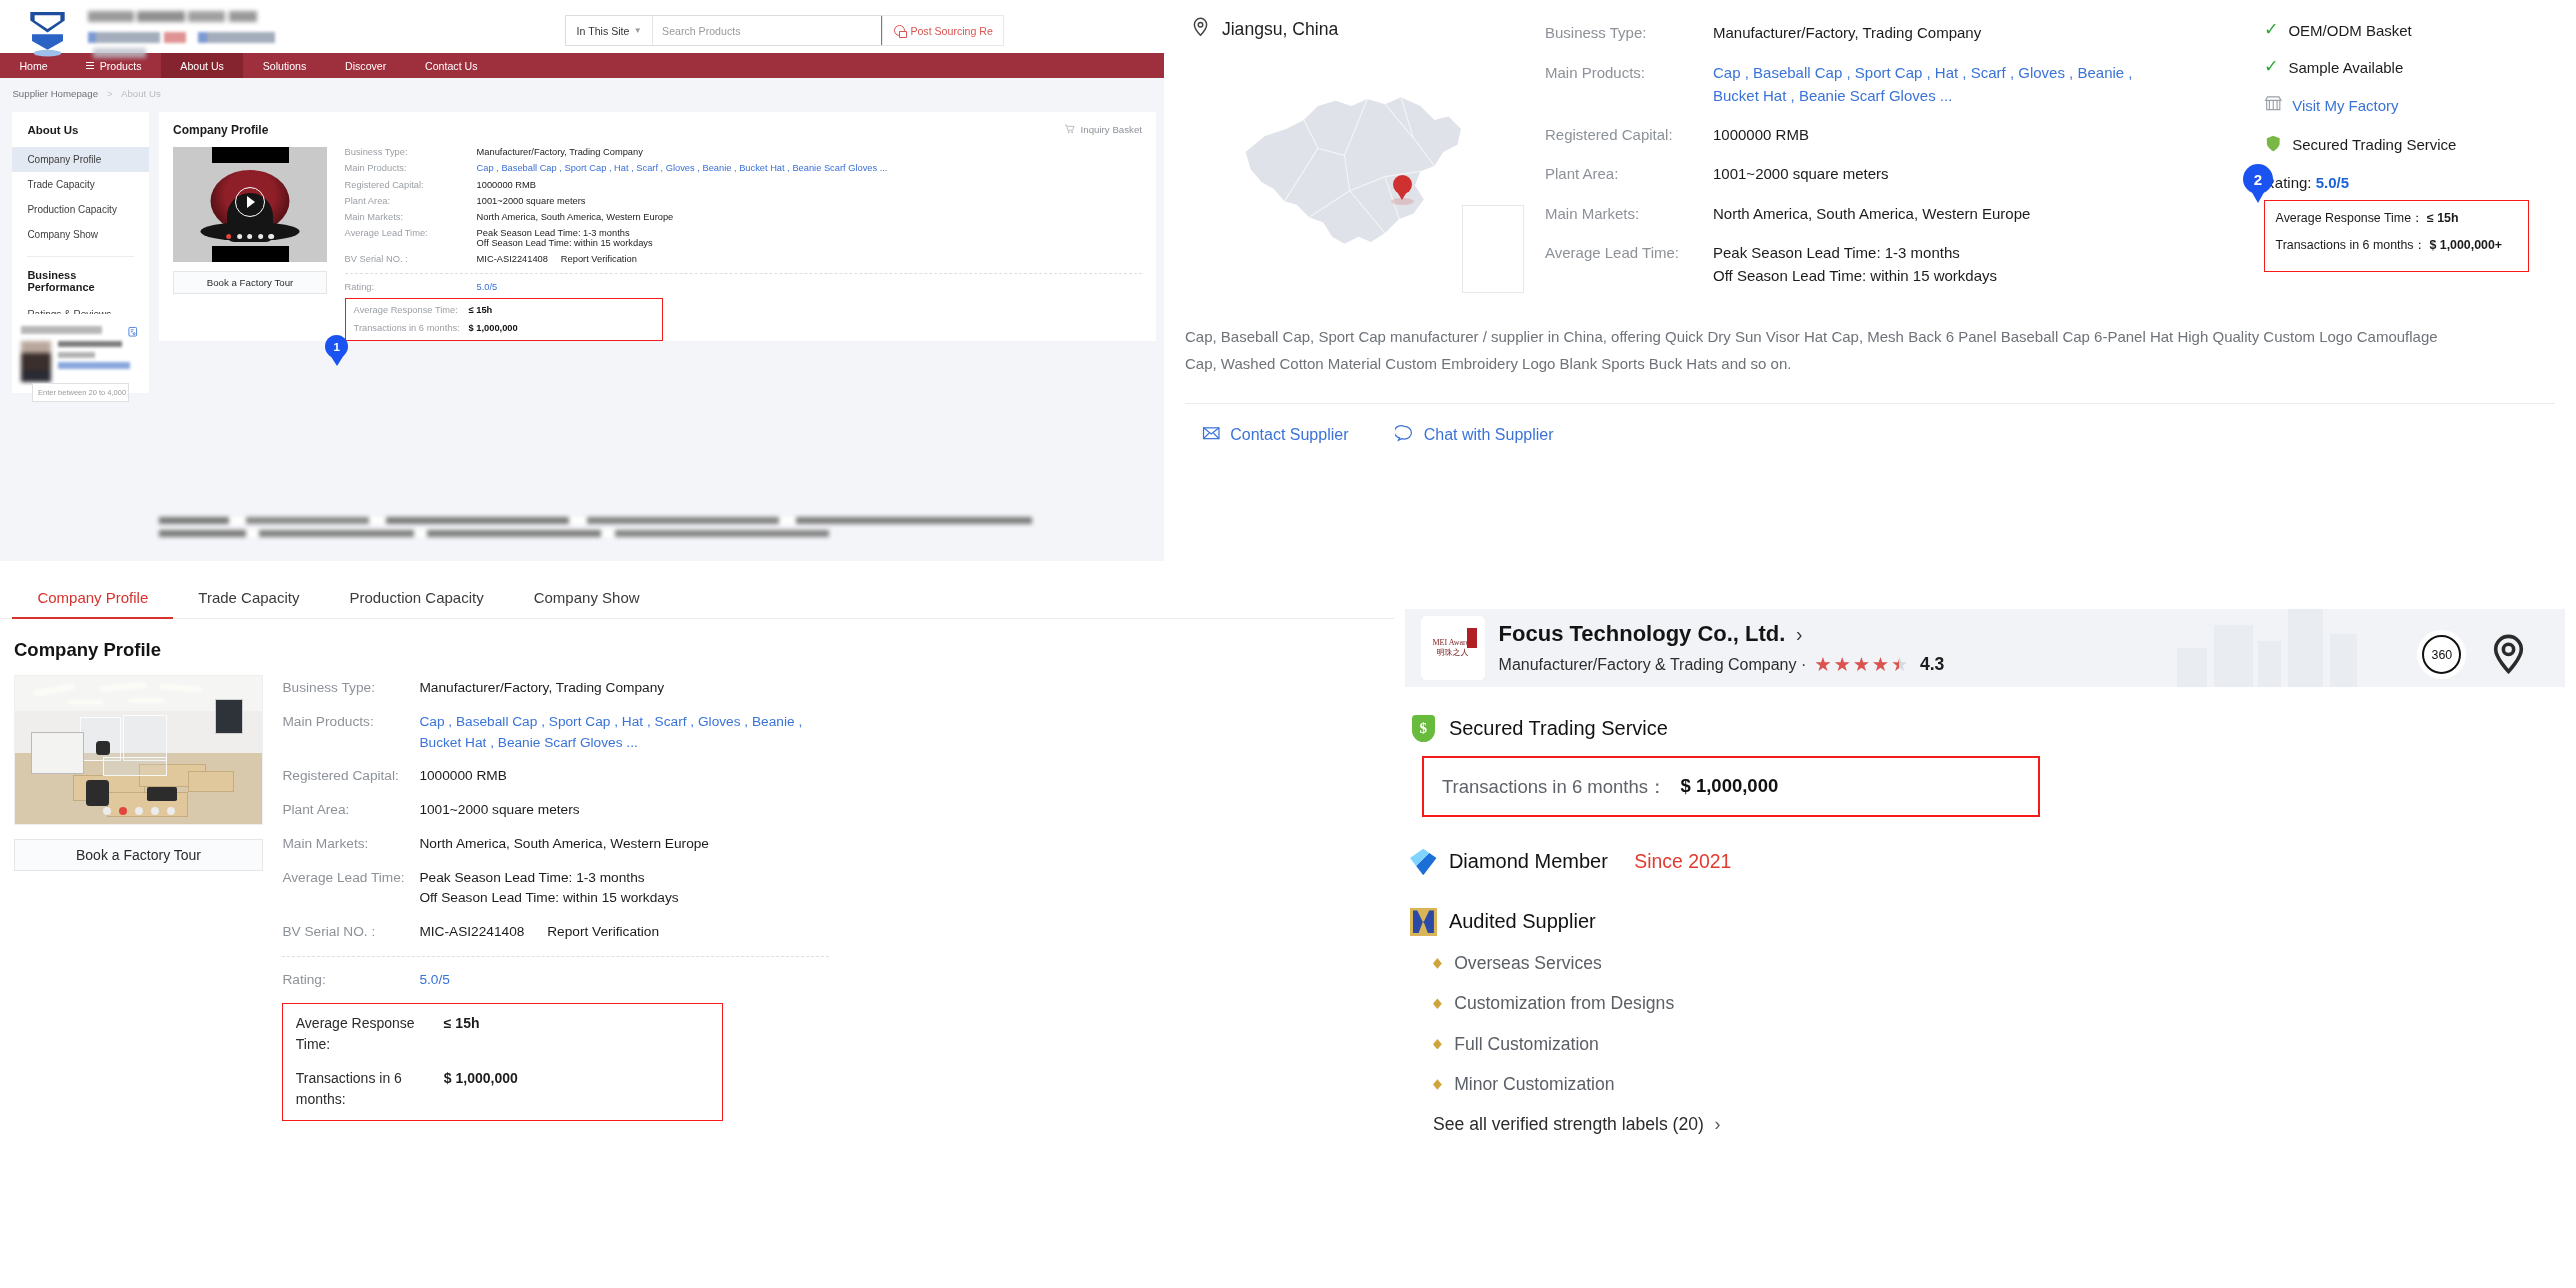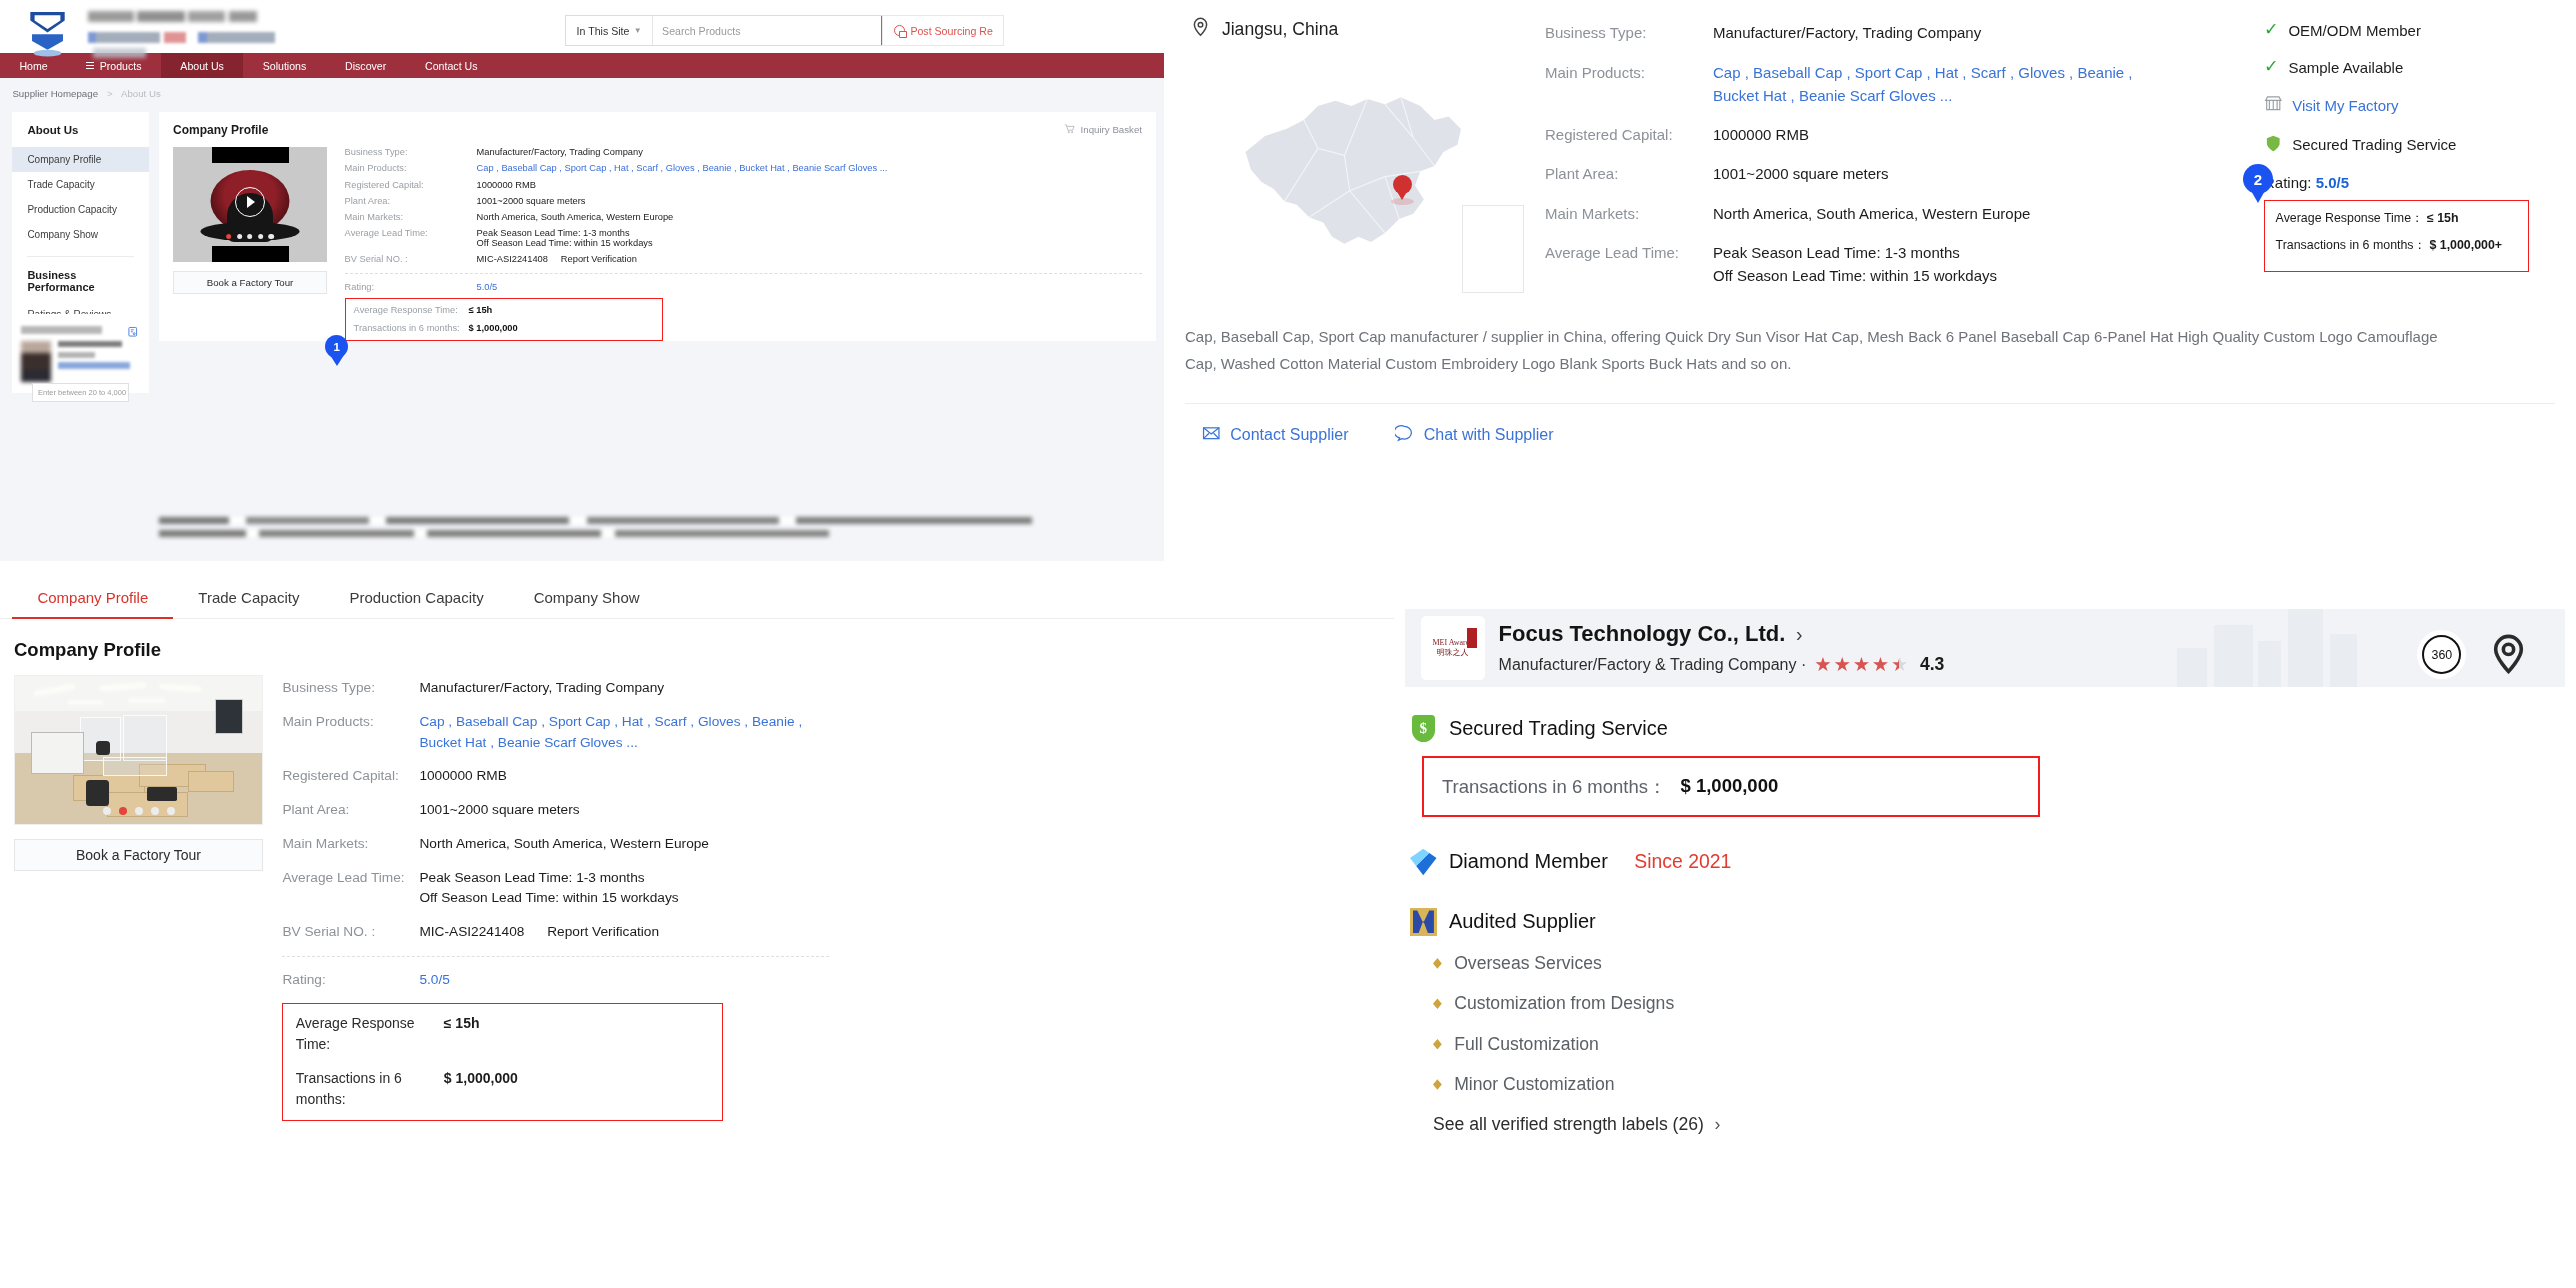--- a/index.html
+++ b/index.html
@@ -521,21 +521,21 @@
         <div class="v">
           <div>Peak Season Lead Time: 1-3 months</div>
           <div>Off Season Lead Time: within 15 workdays</div>
         </div>
       </div>
     </div>
 
     <div class="tr-badgecol">
       <div class="tr-badge">
         <span class="chk">✓</span>
-        <span class="t">OEM/ODM Member</span>
+        <span class="t">OEM/ODM Basket</span>
       </div>
       <div class="tr-badge">
         <span class="chk">✓</span>
         <span class="t">Sample Available</span>
       </div>
       <div class="tr-badge lnk">
         <span>
           <svg viewBox="0 0 24 22" fill="none" stroke="#9aa0a6" stroke-width="1.5">
             <path d="M2 7 L4.5 2.5 H19.5 L22 7 Z"></path>
               <path d="M3.5 7 V19 H20.5 V7"></path>
@@ -790,19 +790,19 @@
       </div>
       <div class="br-li">
         <span class="dia"></span>
         <span>Full Customization</span>
       </div>
       <div class="br-li">
         <span class="dia"></span>
         <span>Minor Customization</span>
       </div>
       <div class="br-seeall">
-        <span>See all verified strength labels (26)</span>
+        <span>See all verified strength labels (20)</span>
         <span class="ch">›</span>
       </div>
     </div>
   </div>
 </div>
 
 
 </body></html>

